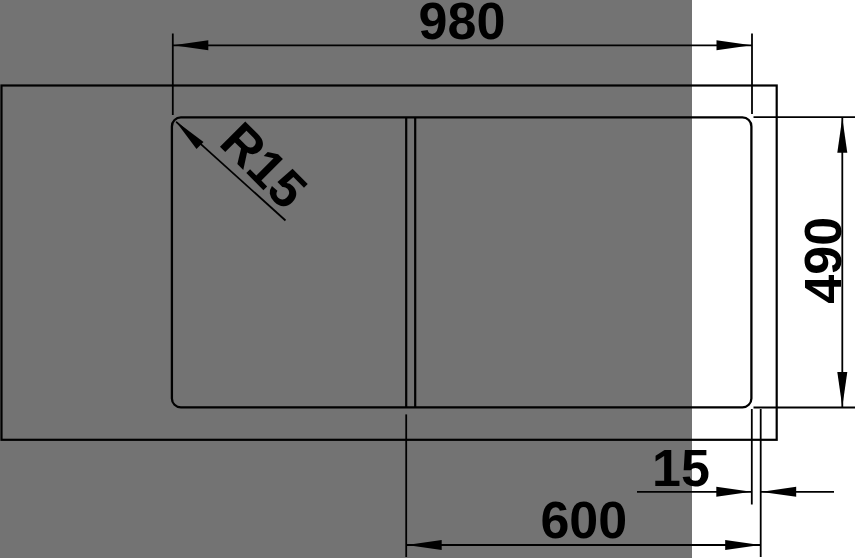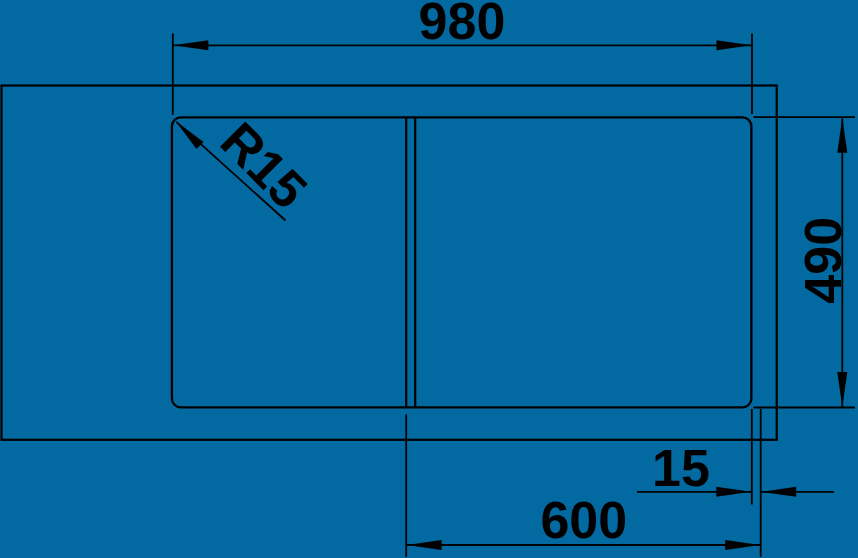--- a/index.html
+++ b/index.html
@@ -1,16 +1,16 @@
 <!DOCTYPE html>
 <html><head>
 <meta charset="utf-8">
 <style>
   html,body{margin:0;padding:0;background:#ffffff;}
-  .wrap{width:858px;height:558px;position:relative;background:#0369a1;}
+  .wrap{width:692px;height:558px;position:relative;background:#737373;}
   svg{display:block;}
   text{font-family:"Liberation Sans", sans-serif;font-weight:bold;fill:#000;}
 </style>
 </head>
 <body>
 <div class="wrap">
 <svg width="858" height="558" viewBox="0 0 858 558">
 
   <g>
     <rect x="1.5" y="85.5" width="775.2" height="354.3" fill="none" stroke="#000" stroke-width="2.2"></rect>

